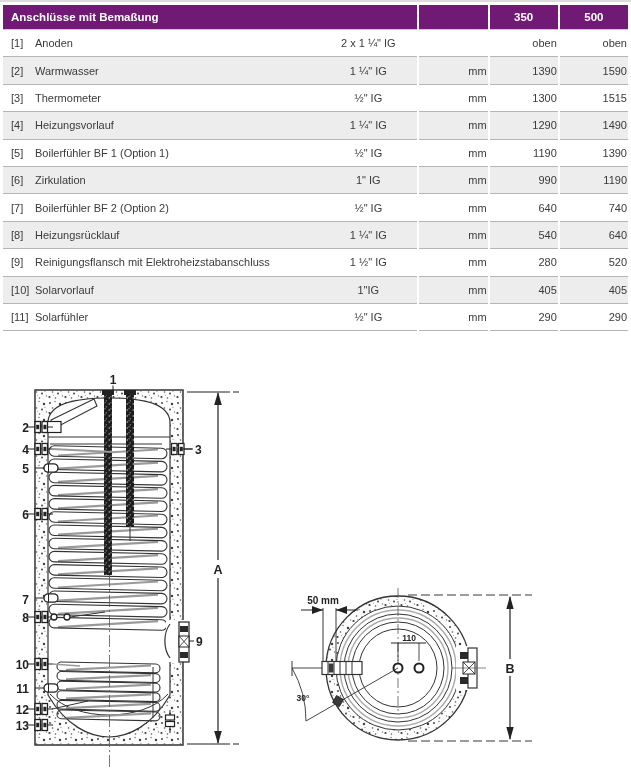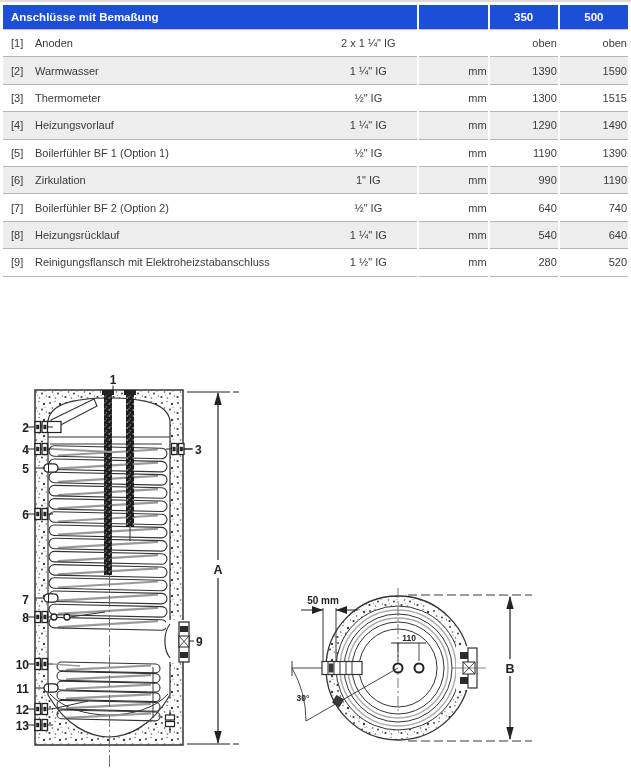--- a/index.html
+++ b/index.html
@@ -13,21 +13,21 @@
   table.conn{
     border-collapse:separate;border-spacing:2px 0;
     table-layout:fixed;width:629px;margin:3px 0 0 1px;
     font-size:11px;color:#3a3a3a;
   }
   col.c-desc{width:413px}
   col.c-unit{width:68px}
   col.c-350{width:68px}
   col.c-500{width:68px}
   thead td{
-    background:#1d4ed8;color:#ffffff;font-weight:bold;font-size:11.5px;
+    background:#701a75;color:#ffffff;font-weight:bold;font-size:11.5px;
     height:22px;vertical-align:middle;text-align:center;
   }
   thead td.t-title{text-align:left;padding-left:8px;}
   tbody td{
     height:24.4px;vertical-align:middle;text-align:right;
     border-bottom:1px solid #b5b5b5;background:#ffffff;
   }
   tbody tr:first-child td{border-top:1px solid #c9c9c9;}
   tbody tr.alt td{background:#ededed;}
   td.d-cell{text-align:left;}
@@ -160,20 +160,44 @@
     <td class="d-cell">
       <span class="d-flex">
         <span class="r-num">[9]</span>
         <span class="r-name">Reinigungsflansch mit Elektroheizstabanschluss</span>
         <span class="r-size">1 ½" IG</span>
       </span>
     </td>
     <td>mm</td>
     <td>280</td>
     <td>520</td>
+  </tr>
+      <tr class="alt">
+    <td class="d-cell">
+      <span class="d-flex">
+        <span class="r-num">[10]</span>
+        <span class="r-name">Solarvorlauf</span>
+        <span class="r-size">1"IG</span>
+      </span>
+    </td>
+    <td>mm</td>
+    <td>405</td>
+    <td>405</td>
+  </tr>
+      <tr>
+    <td class="d-cell">
+      <span class="d-flex">
+        <span class="r-num">[11]</span>
+        <span class="r-name">Solarfühler</span>
+        <span class="r-size">½" IG</span>
+      </span>
+    </td>
+    <td>mm</td>
+    <td>290</td>
+    <td>290</td>
   </tr>
     </tbody>
 </table>
 
 <svg class="fig" width="631" height="410" viewBox="0 365 631 410" xmlns="http://www.w3.org/2000/svg">
   <defs>
     <pattern id="stip" width="16" height="16" patternUnits="userSpaceOnUse">
       <rect width="16" height="16" fill="#fdfdfd"></rect>
       <circle cx="2" cy="3" r="1" fill="#474747"></circle>
       <circle cx="7" cy="1.5" r="0.7" fill="#666"></circle>

